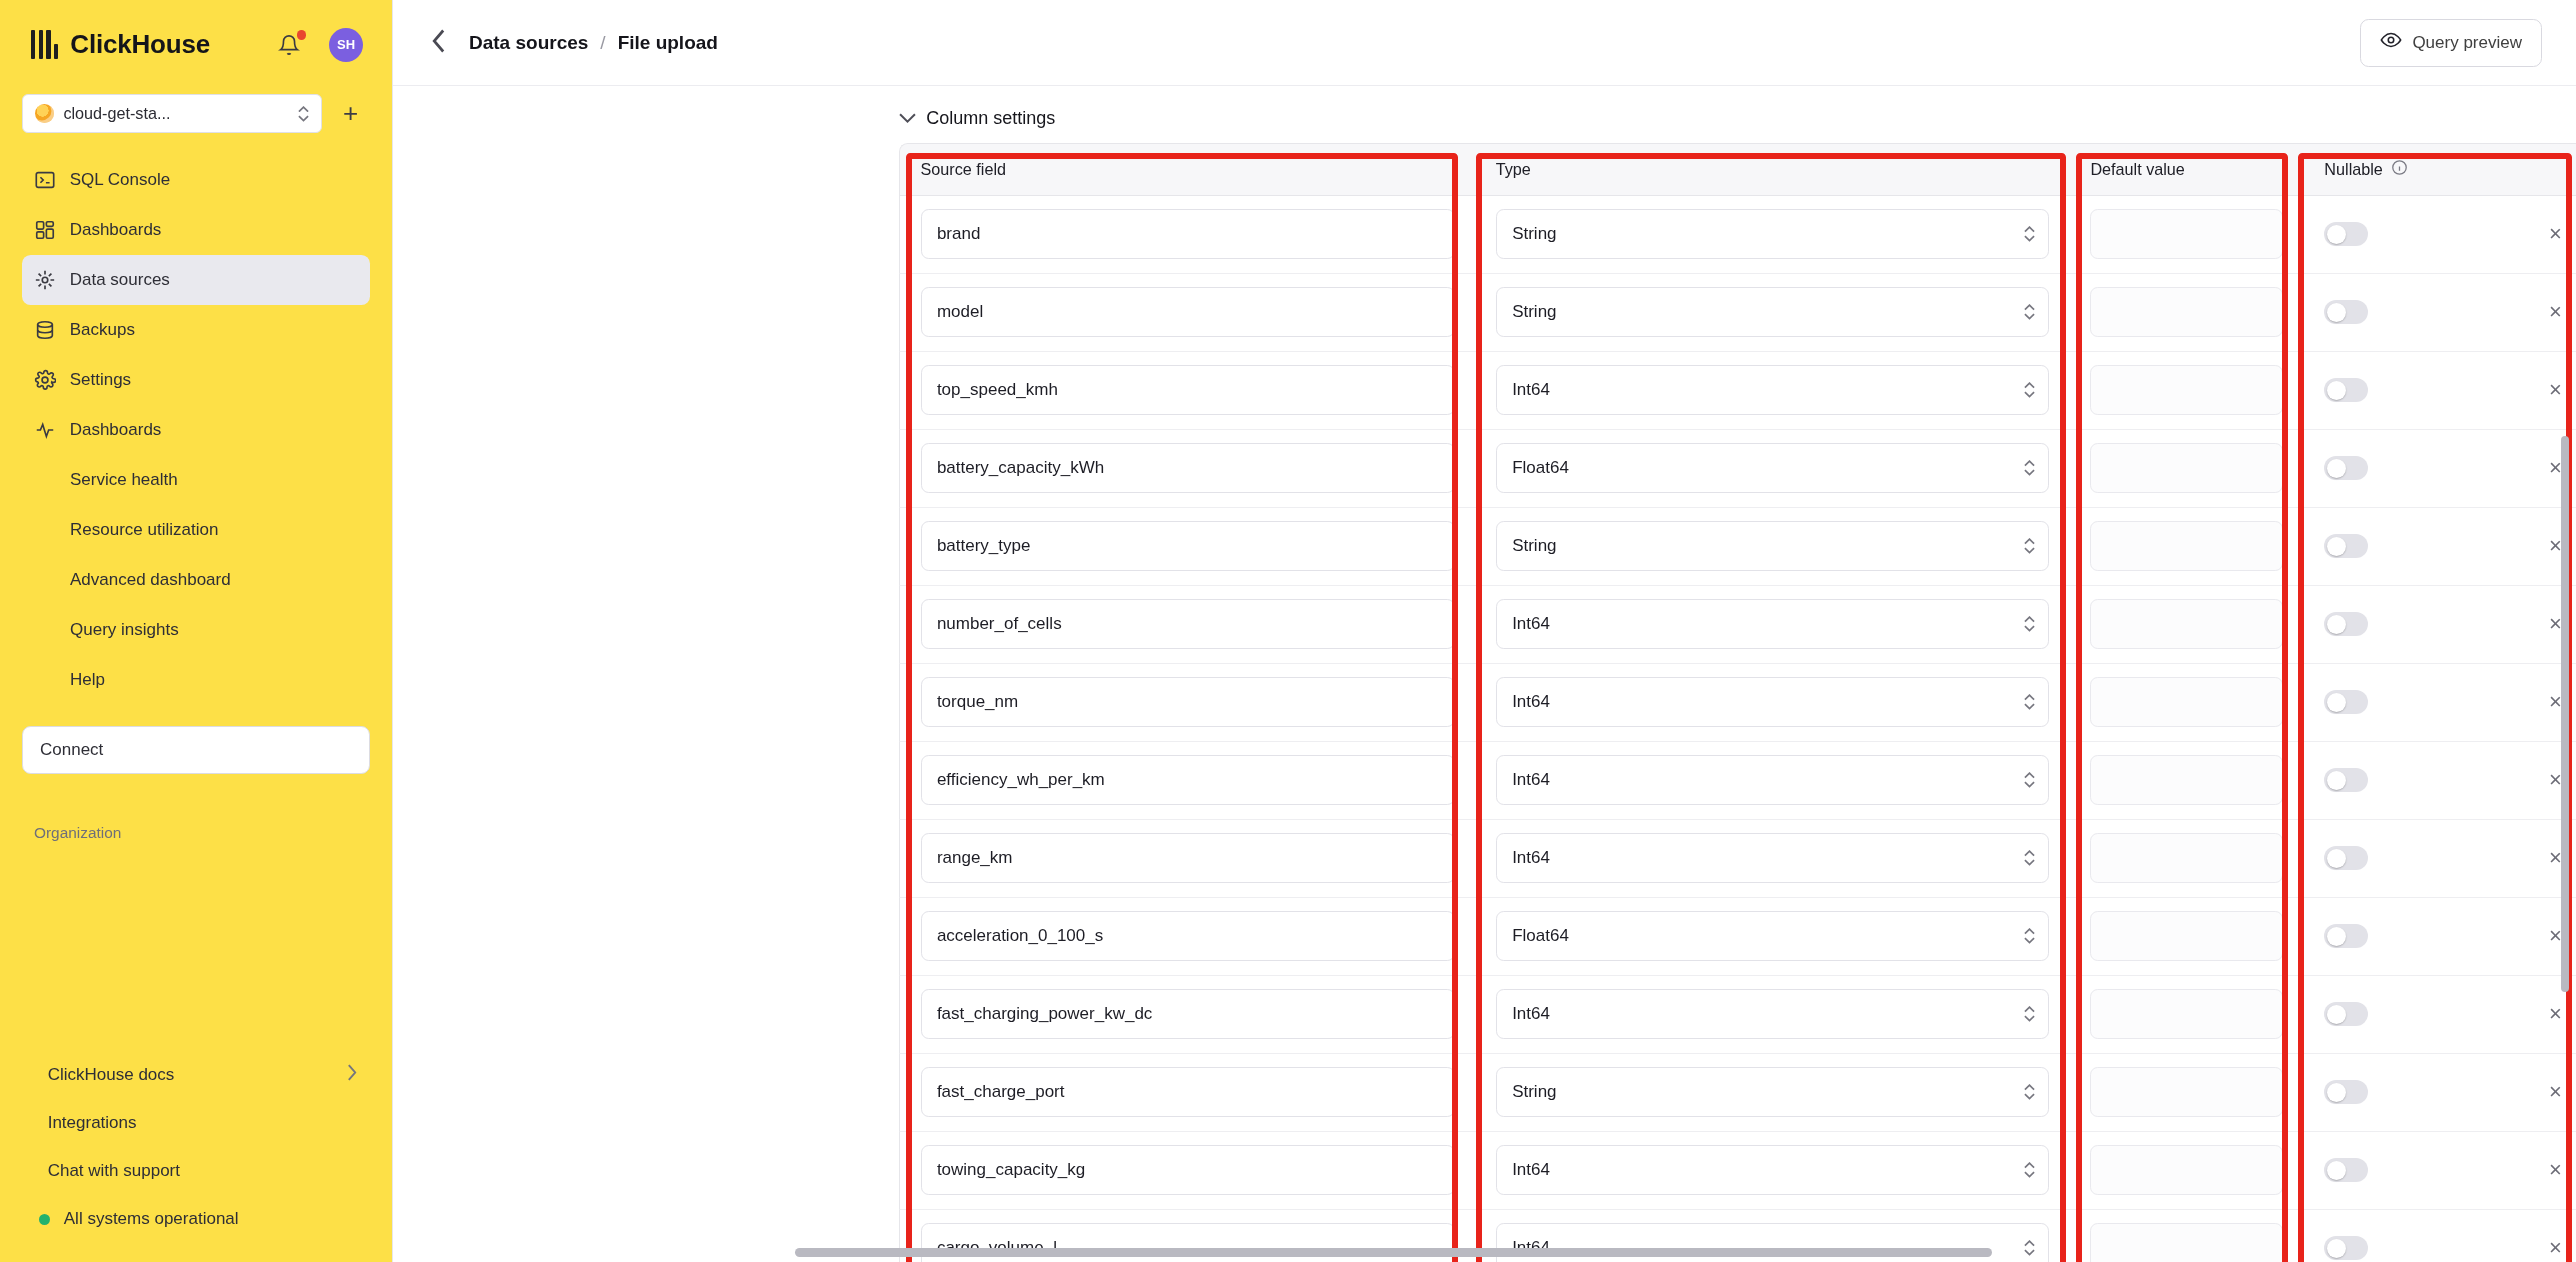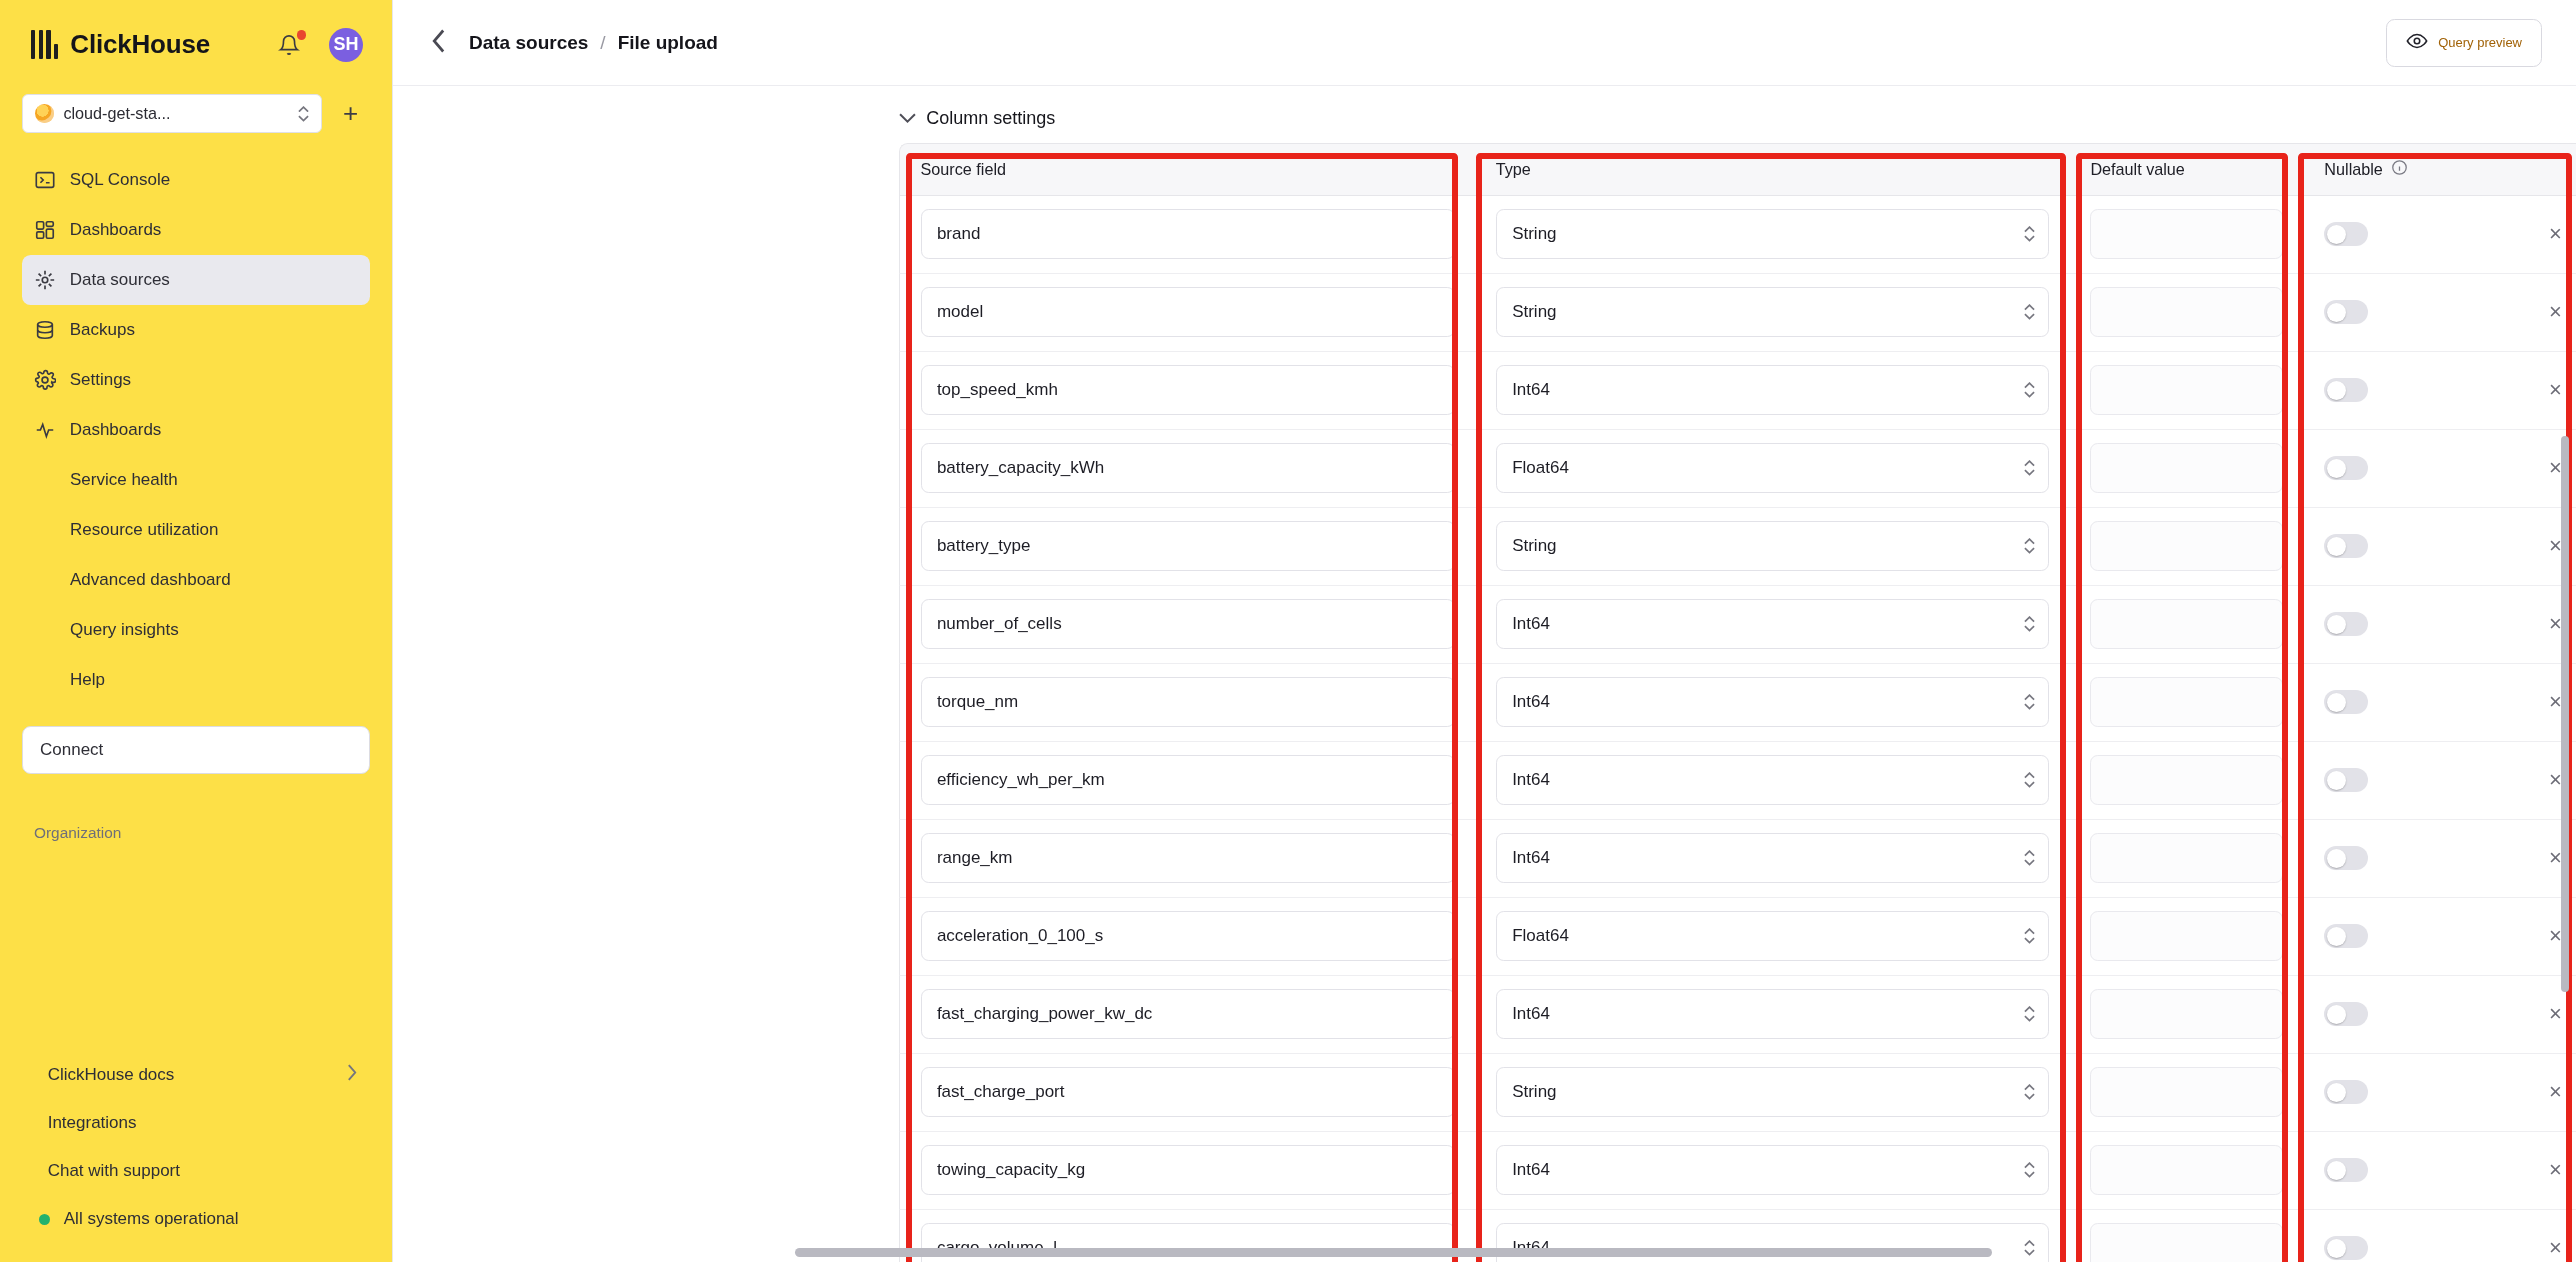--- a/index.html
+++ b/index.html
@@ -33,21 +33,21 @@
   .brand-name { font-size: 26px; font-weight: 600; color: #15151a; letter-spacing: -0.2px; }
   .brand-spacer { flex: 1; }
   .bell { position: relative; width: 27px; height: 27px; }
   .bell svg { width: 22px; height: 22px; display: block; margin-top: 2.6px; }
   .bell .dot {
     position: absolute; top: -0.9px; right: -0.9px; width: 9.4px; height: 9.4px;
     background: #e8472f; border-radius: 50%;
   }
   .avatar {
     width: 34px; height: 34px; border-radius: 50%;
-    background: #7b5fe0; color: #fff; font-size: 18px; font-weight: 600;
+    background: #7b5fe0; color: #fff; font-size: 13px; font-weight: 600;
     display: flex; align-items: center; justify-content: center;
     margin-left: 12px;
   }
 
   .service-row {
     margin: 5.1px 22px 0 22px;
     display: flex; align-items: center; gap: 8.6px;
   }
   .service-select {
     flex: 1; height: 39px; border: 0.9px solid #e0e0e6; border-radius: 6px;
@@ -102,21 +102,21 @@
     height: 86px; display: flex; align-items: center; padding: 0 34px 0 38px;
     border-bottom: 0.9px solid #ececf0; background: #fff;
   }
   .back-chevron { width: 26px; color: #4a4a53; margin-right: 12px; }
   .crumb { font-size: 19px; font-weight: 600; color: #15151b; }
   .crumb.sep { margin: 0 12px; color: #9a9aa3; font-weight: 400; }
   .topbar-spacer { flex: 1; }
   .qp-btn {
     height: 48px; border: 0.9px solid #d9d9e0; border-radius: 8.6px; background: #fff;
     display: flex; align-items: center; gap: 10.3px; padding: 0 19px;
-    font-size: 13px; color: #a16207;
+    font-size: 17px; color: #404040;
   }
 
   .content { padding: 0 0 0 0; position: relative; }
   .section-head {
     display: flex; align-items: center; gap: 10.3px;
     padding: 22px 0 13.7px 506px; font-size: 18px; color: #16161c; font-weight: 500;
   }
   .section-head .chev { color: #4e4e57; }
 
   .table-wrap { position: relative; padding-left: 506px; }

